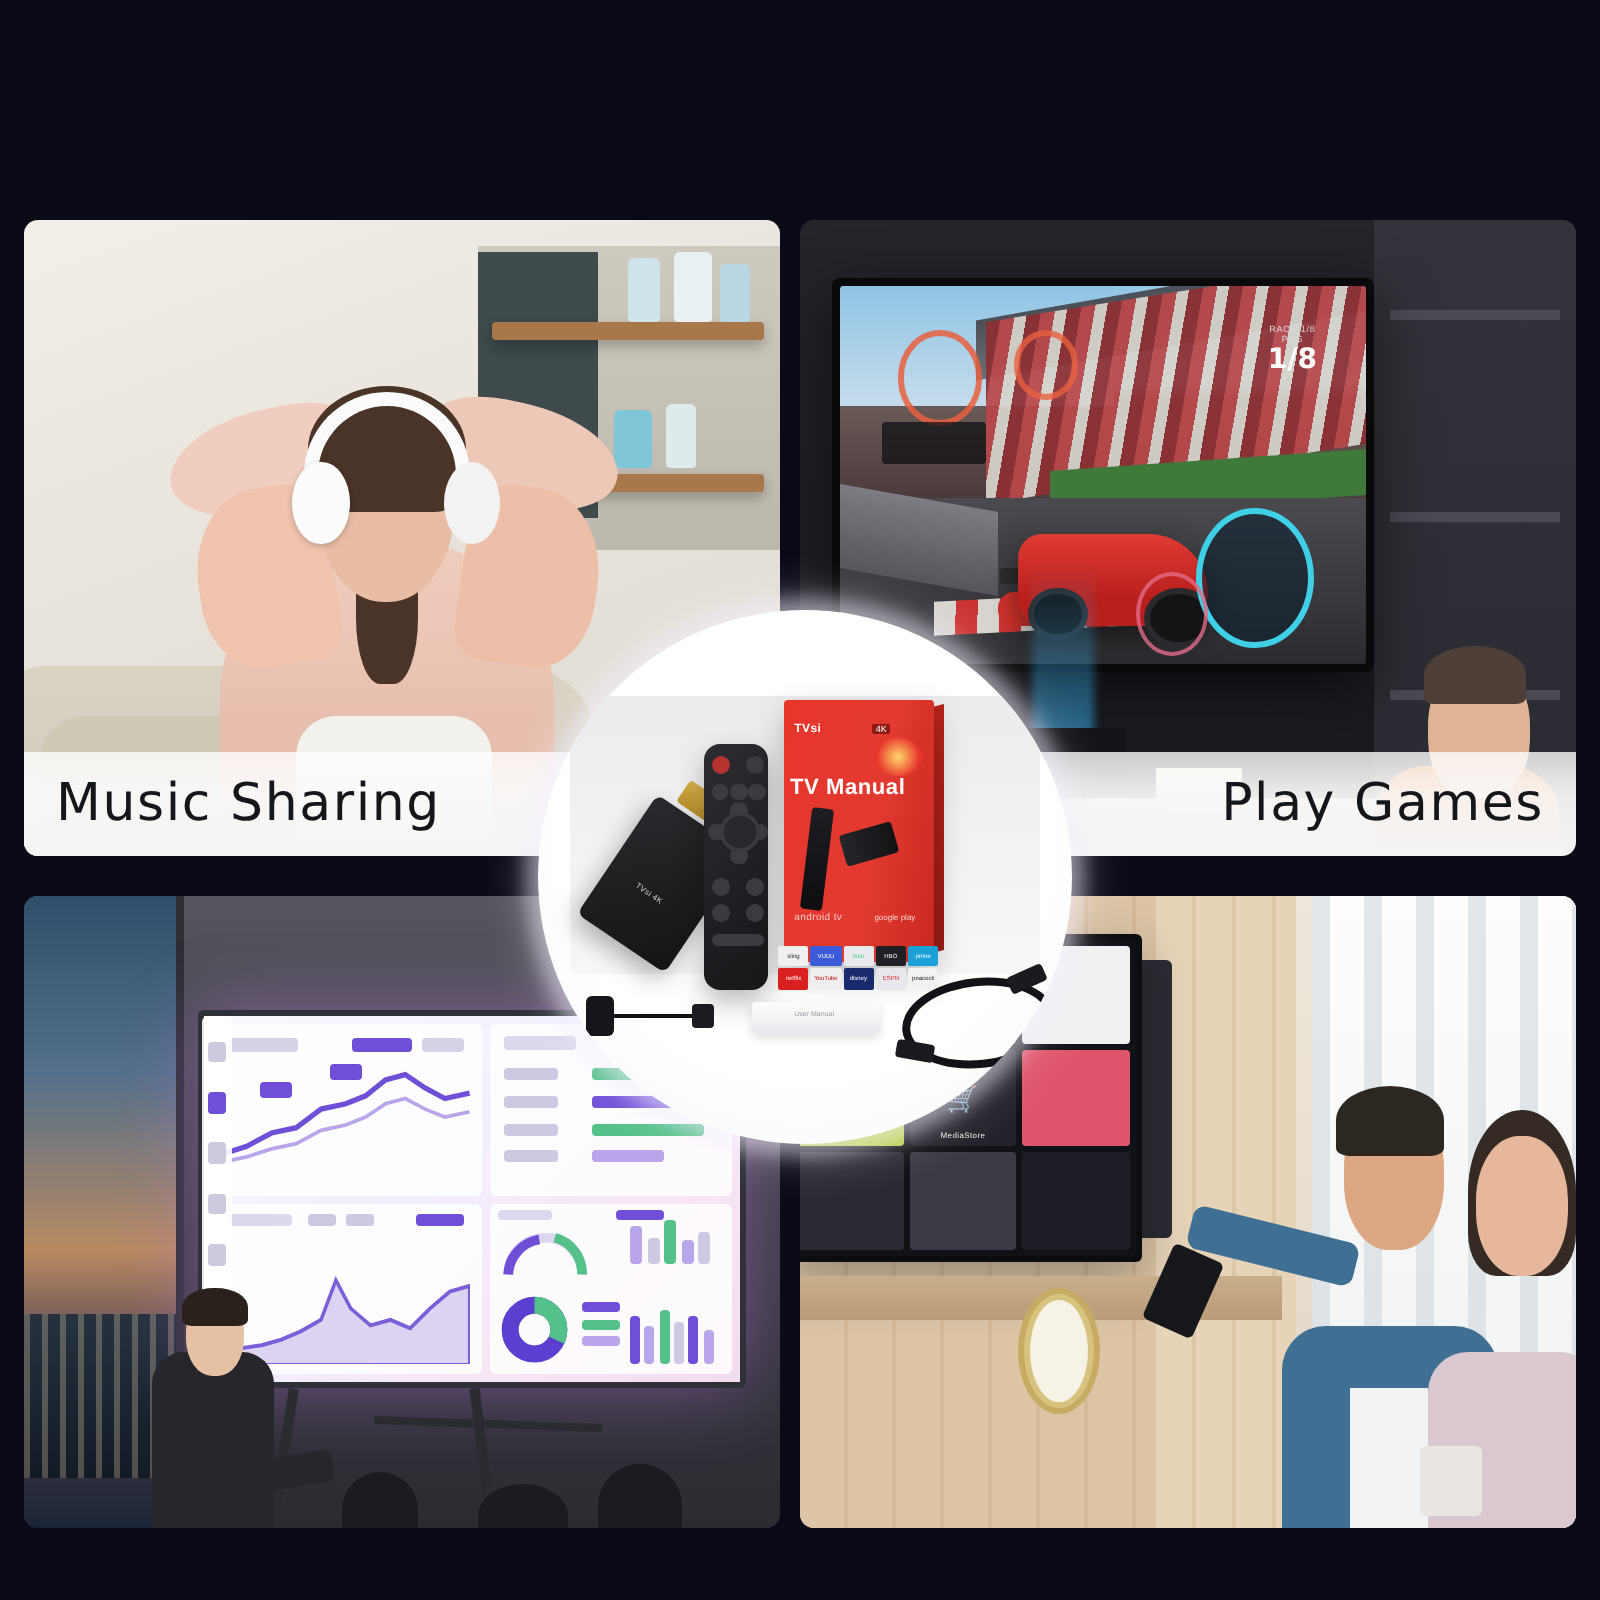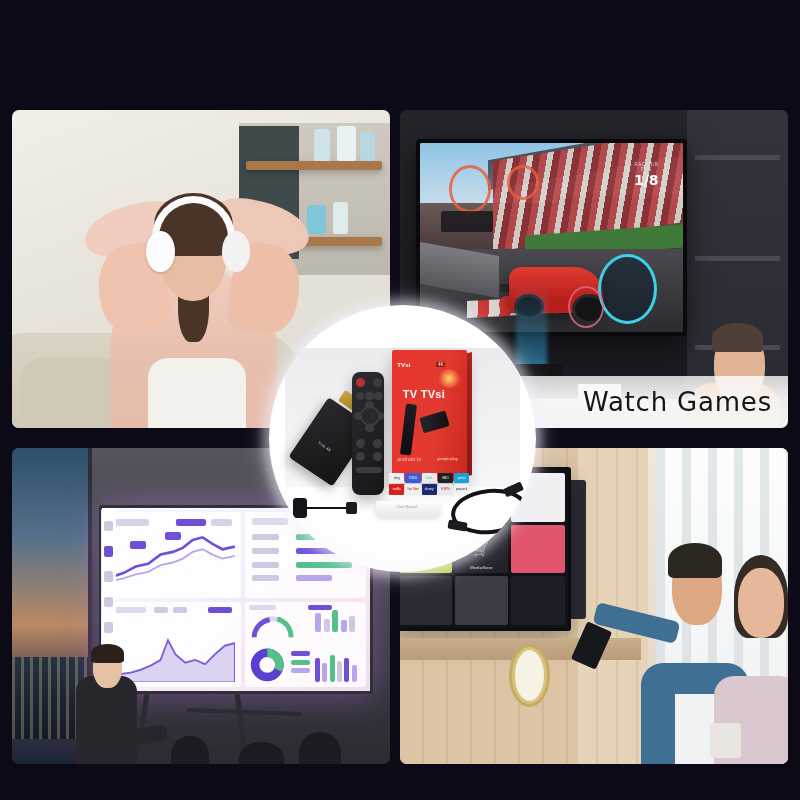--- a/index.html
+++ b/index.html
@@ -227,20 +227,23 @@
       <div class="tl-sleeveL"></div>
       <div class="tl-sleeveR"></div>
       <div class="tl-shirt"></div>
       <div class="tl-hairtail"></div>
       <div class="tl-head"></div>
       <div class="tl-hair"></div>
       <div class="tl-hp-band"></div>
       <div class="tl-hp-cupL"></div>
       <div class="tl-hp-cupR"></div>
     </div>
+    <div class="banner left">
+      <span>Music Sharing</span>
+    </div>
   </div>
 
   <div class="panel p-tr">
     <div class="scene">
       <div class="tr-room"></div>
       <div class="tr-cab"></div>
       <div class="tr-cabshelf" style="top:14%"></div>
       <div class="tr-cabshelf" style="top:46%"></div>
       <div class="tr-cabshelf" style="top:74%"></div>
       <div class="tr-tv">
@@ -271,21 +274,21 @@
       </div>
       <div class="tr-beam"></div>
       <div class="tr-proj"></div>
       <div class="tr-table"></div>
       <div class="tr-bowl"></div>
       <div class="tr-man-body"></div>
       <div class="tr-man-head"></div>
       <div class="tr-man-hair"></div>
     </div>
     <div class="banner right">
-      <span>Watch Games</span>
+      <span>Play Games</span>
     </div>
   </div>
 
   <div class="panel p-bl">
     <div class="scene">
       <div class="bl-room"></div>
       <div class="bl-window"></div>
       <div class="bl-city"></div>
       <div class="bl-mull"></div>
 
@@ -449,21 +452,21 @@
       <div class="rbtn" style="left:39%;top:50%;width:3.4%;height:3.4%"></div>
       <div class="rbtn" style="left:32.5%;top:55%;width:3.4%;height:3.4%"></div>
       <div class="rbtn" style="left:39%;top:55%;width:3.4%;height:3.4%"></div>
       <div class="rbtn" style="left:32.5%;top:60.5%;width:9.9%;height:2.6%;border-radius:3px"></div>
 
       <div class="box-side"></div>
       <div class="box"></div>
       <div class="box-logo">TVsi</div>
       <div class="box-4k">4K</div>
       <div class="box-wifi"></div>
-      <div class="box-title">TV TVsi</div>
+      <div class="box-title">TV Manual</div>
       <div class="box-prod1"></div>
       <div class="box-prod2"></div>
       <div class="box-atv">android tv</div>
       <div class="box-gplay">google play</div>
       <div class="applogos">
         <div class="applogo" style="background:#f0f0f2;color:#333">sling</div>
         <div class="applogo" style="background:#3b5bd8">VUDU</div>
         <div class="applogo" style="background:#eaeaee;color:#3ad07d">hulu</div>
         <div class="applogo" style="background:#1f1f26">HBO</div>
         <div class="applogo" style="background:#1ba0d8">prime</div>

